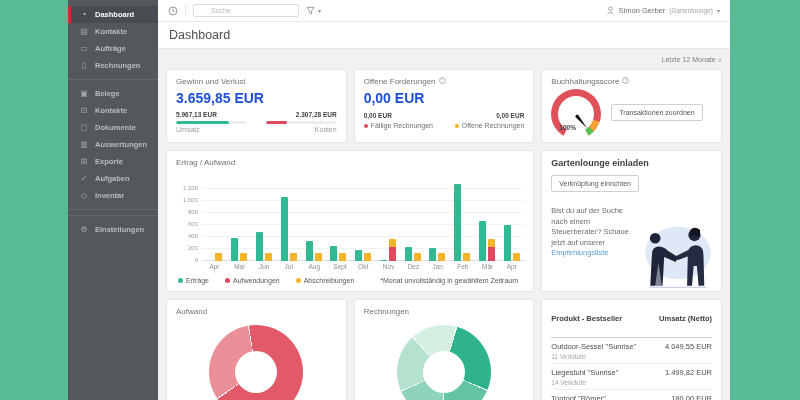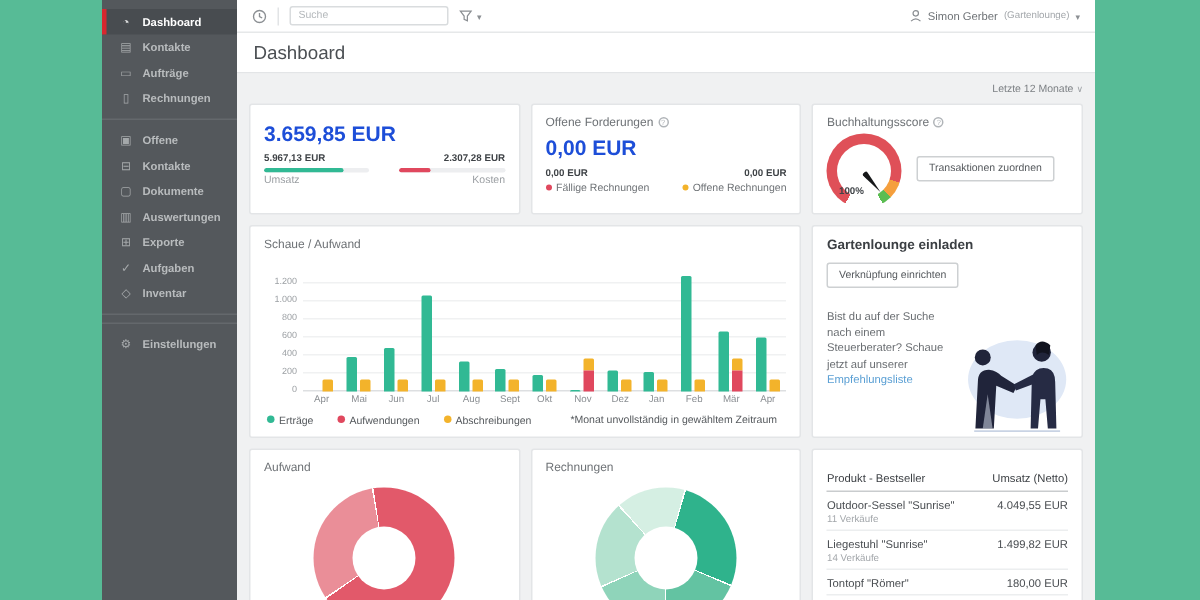--- a/index.html
+++ b/index.html
@@ -21,21 +21,21 @@
   .nav-ico { width:10px; font-size:8px; text-align:center; opacity:.8; font-weight:400; }
   .nav-divider { height:1px; background:#646官8; background:#64686c; margin:5px 0; }
   .mini-logo { width:9px; height:9px; background:#fff; border-radius:1.5px; display:flex; align-items:flex-end; justify-content:center; gap:1px; padding:1.5px; }
   .mini-logo i { display:block; width:1.5px; background:#d7282f; }
   .mini-logo i:nth-child(1){height:3px;} .mini-logo i:nth-child(2){height:5px;} .mini-logo i:nth-child(3){height:4px;}
 
   
   .main { flex:1; display:flex; flex-direction:column; min-width:0; }
   .topbar { height:22px; background:#fff; border-bottom:1px solid #e6e8e9; display:flex; align-items:center; gap:7px; padding:0 10px; flex-shrink:0; }
   .tb-divider { width:1px; height:12px; background:#e2e4e6; }
-  .search { width:106px; height:13px; border:1px solid #d9dcde; border-radius:2px; font-size:7px; padding:0 5px; color:#6e7276; outline:none; font-family:inherit; }
+  .search { width:106px; height:13px; border:1px solid #d9dcde; border-radius:2px; font-size:7px; padding:0 17px; color:#6e7276; outline:none; font-family:inherit; }
   .search::placeholder { color:#b5b9bc; }
   .funnel-group { display:flex; align-items:center; gap:3px; cursor:pointer; }
   .caret { font-size:6px; color:#8b8f93; }
   .spacer { flex:1; }
   .user { display:flex; align-items:center; gap:4px; cursor:pointer; }
   .user-name { font-size:7.5px; color:#6e7276; }
   .user-org { font-size:6.5px; color:#a3a7ab; }
   .pagehead { height:27px; background:#fff; border-bottom:1px solid #e3e5e7; display:flex; align-items:center; padding-left:11px; font-size:12.5px; color:#4b4f53; flex-shrink:0; }
 
   
@@ -95,21 +95,21 @@
   .tb-text { font-size:7.5px; color:#6a6e72; line-height:1.35; margin-top:4px; }
   .tb-text2 { font-size:7.5px; color:#6a6e72; line-height:1.4; margin-top:14px; width:56%; }
   .link { color:#5a9fd4; cursor:pointer;text-align:right; }
   .illus { position:absolute; right:6px; bottom:2px; }
 
   
   .donut { width:94px; height:94px; border-radius:50%; margin:9px auto 0; position:relative; }
   .donut::after { content:""; position:absolute; inset:26px; background:#fff; border-radius:50%; }
 
   
-  .vk-head { display:flex; justify-content:space-between; font-size:7.5px; font-weight:400; color:#3b3f43; padding:7px 0 4px; border-bottom:1px solid #c9ccce; }
+  .vk-head { display:flex; justify-content:space-between; font-size:7.5px; font-weight:700; color:#3b3f43; padding:7px 0 14px; border-bottom:1px solid #c9ccce; }
   .vk-row { padding:4px 0 3px; border-bottom:1px solid #eceeef; cursor:pointer; }
   .vk-top { display:flex; justify-content:space-between; font-size:7.5px; color:#4a4e52; }
   .vk-count { font-size:6.5px; color:#a3a7ab; margin-top:2px; }
 
   svg.icon { display:block; }
 </style>
 </head>
 <body>
 
 <div class="window">
@@ -128,21 +128,21 @@
         <span class="nav-ico">▭</span>
         <span>Aufträge</span>
       </div>
       <div class="nav-item">
         <span class="nav-ico">▯</span>
         <span>Rechnungen</span>
       </div>
       <div class="nav-divider"></div>
       <div class="nav-item">
         <span class="nav-ico">▣</span>
-        <span>Offene</span>
+        <span>Belege</span>
       </div>
       <div class="nav-item">
         <span class="nav-ico">⊟</span>
         <span>Kontakte</span>
       </div>
       <div class="nav-item">
         <span class="nav-ico">▢</span>
         <span>Dokumente</span>
       </div>
       <div class="nav-item">
@@ -204,20 +204,21 @@
     </div>
 
     <div class="content">
       <div class="period">
         <span>Letzte 12 Monate</span>&nbsp;<span class="chev">∨</span>
       </div>
 
       <div class="grid">
 
         <div class="card">
+          <div class="card-title">Gewinn und Verlust</div>
           <div class="big">3.659,85 EUR</div>
           <div class="gv-row">
             <div class="gv-col">
               <div class="gv-val">5.967,13 EUR</div>
               <div class="track">
                   <div class="fill" id="umsatz-fill" style="width: 75%; background: rgb(49, 185, 148);"></div>
                 </div>
               <div class="gv-label">Umsatz</div>
             </div>
             <div class="gv-col right">
@@ -255,21 +256,21 @@
             <div class="gauge">
               <div class="gauge-ring" id="gauge-ring" style="background: conic-gradient(from 210deg, rgb(223, 80, 88) 0deg, rgb(223, 80, 88) 258deg, rgb(245, 159, 61) 258deg, rgb(245, 159, 61) 285deg, rgb(91, 189, 82) 285deg, rgb(91, 189, 82) 300deg, transparent 300deg, transparent 360deg);"></div>
               <div class="needle" id="gauge-needle" style="transform: rotate(140deg);"></div>
               <span class="gauge-label">100%</span>
             </div>
             <button class="btn">Transaktionen zuordnen</button>
           </div>
         </div>
 
         <div class="card chart">
-          <div class="card-title">Schaue / Aufwand</div>
+          <div class="card-title">Ertrag / Aufwand</div>
           <div id="bar-plot">
               <div class="gl zero" style="bottom: 0%;">
                 <span>0</span>
               </div>
               <div class="gl" style="bottom: 14.2857%;">
                 <span>200</span>
               </div>
               <div class="gl" style="bottom: 28.5714%;">
                 <span>400</span>
               </div>

